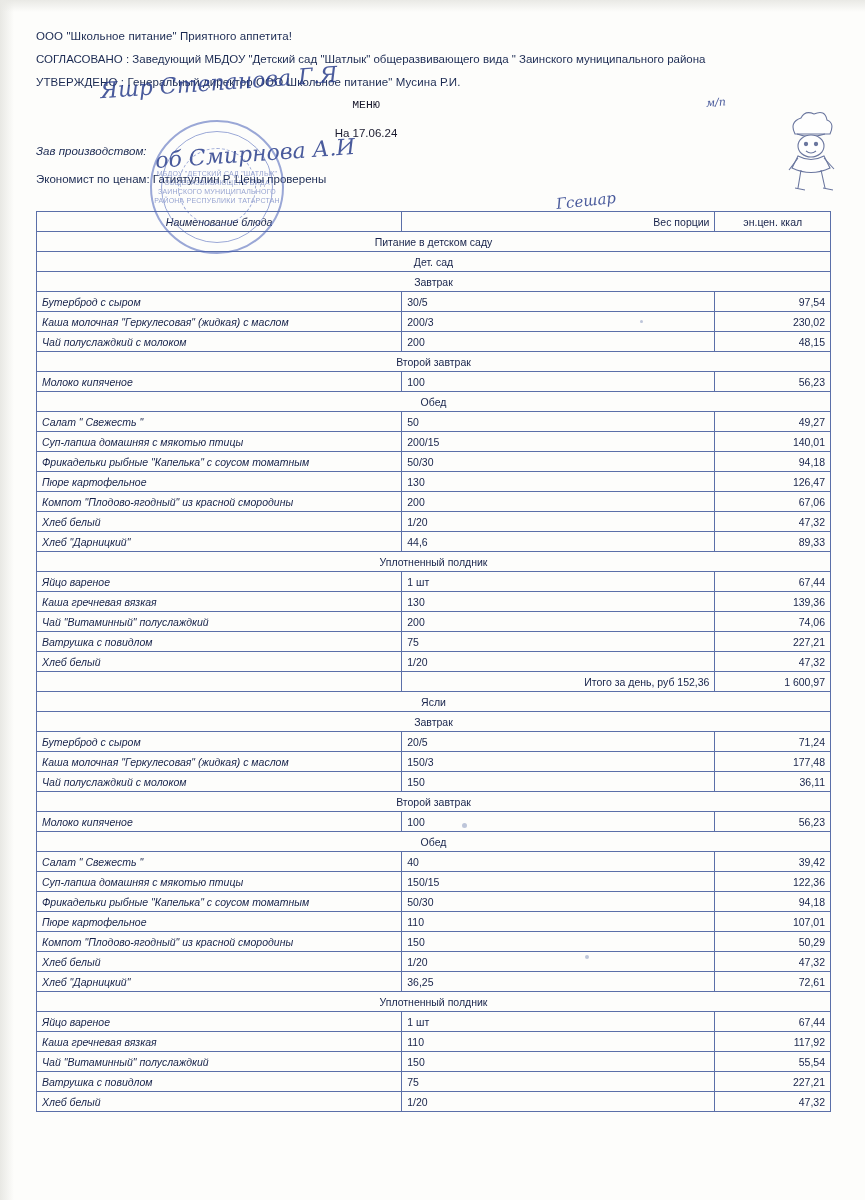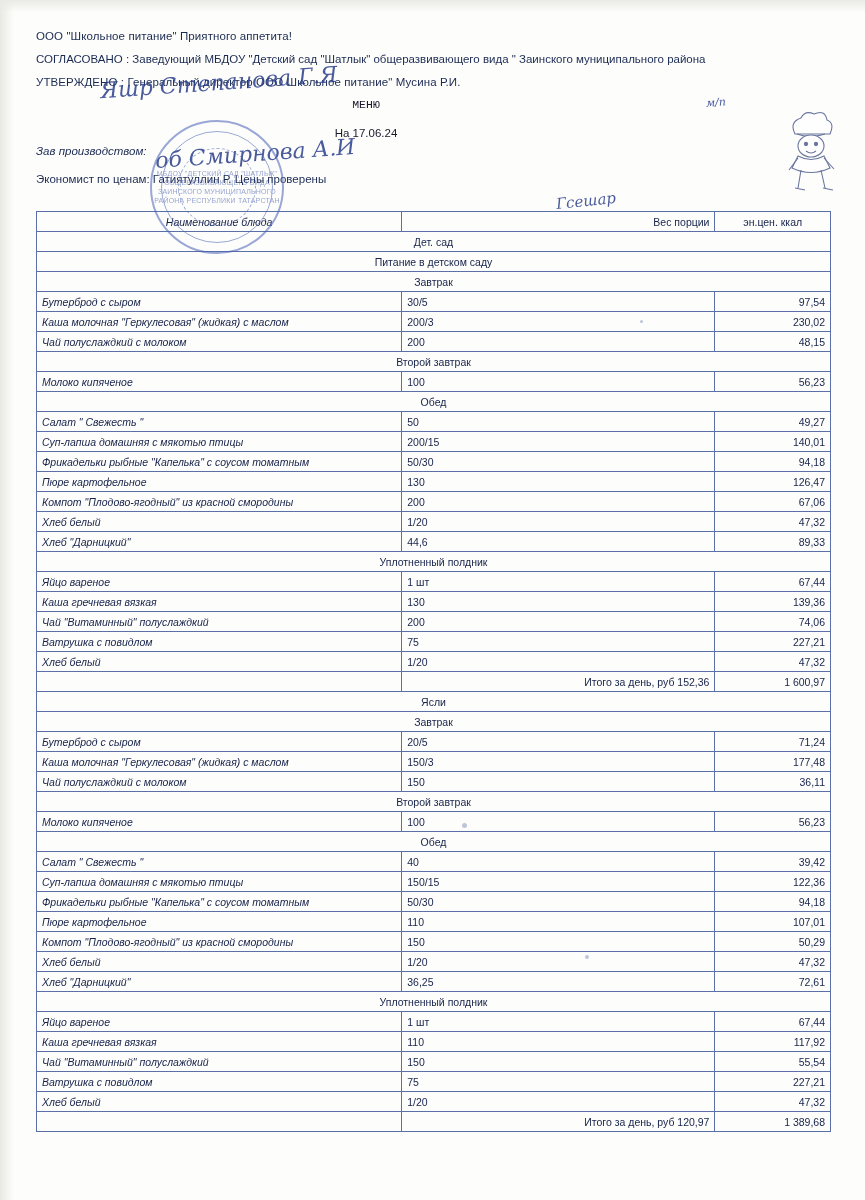--- a/index.html
+++ b/index.html
@@ -191,24 +191,24 @@
     <table class="menu">
       <thead>
         <tr>
           <td class="col-name">Наименование блюда</td>
           <td class="col-weight" style="text-align:right">Вес порции</td>
           <td class="col-kcal" style="text-align:center">эн.цен. ккал</td>
         </tr>
       </thead>
       <tbody id="menu-body">
           <tr class="r">
+            <td class="section" colspan="3">Питание в детском саду</td>
+          </tr>
+          <tr class="r">
             <td class="section" colspan="3">Дет. сад</td>
-          </tr>
-          <tr class="r">
-            <td class="section" colspan="3">Питание в детском саду</td>
           </tr>
           <tr class="r">
             <td class="section" colspan="3">Завтрак</td>
           </tr>
           <tr class="r">
             <td class="col-name">Бутерброд с сыром</td>
             <td class="col-weight">30/5</td>
             <td class="col-kcal">97,54</td>
           </tr>
           <tr class="r">
@@ -387,25 +387,20 @@
           </tr>
           <tr class="r">
             <td class="col-name">Ватрушка с повидлом</td>
             <td class="col-weight">75</td>
             <td class="col-kcal">227,21</td>
           </tr>
           <tr class="r">
             <td class="col-name">Хлеб белый</td>
             <td class="col-weight">1/20</td>
             <td class="col-kcal">47,32</td>
-          </tr>
-          <tr class="r">
-            <td class="col-name"></td>
-            <td class="col-weight total-label">Итого за день, руб 120,97</td>
-            <td class="col-kcal">1 389,68</td>
           </tr>
         </tbody>
     </table>
   </div>
 
   <div class="handwriting" style="left:100px; top:70px; font-size:22px;">Яшр Степанова Г.Я</div>
 
   <div class="handwriting" style="left:155px; top:141px; font-size:22px;">об  Смирнова А.И</div>
 
   <div class="handwriting" style="left:556px; top:192px; font-size:15px; transform:rotate(-6deg);">Гсешар</div>

